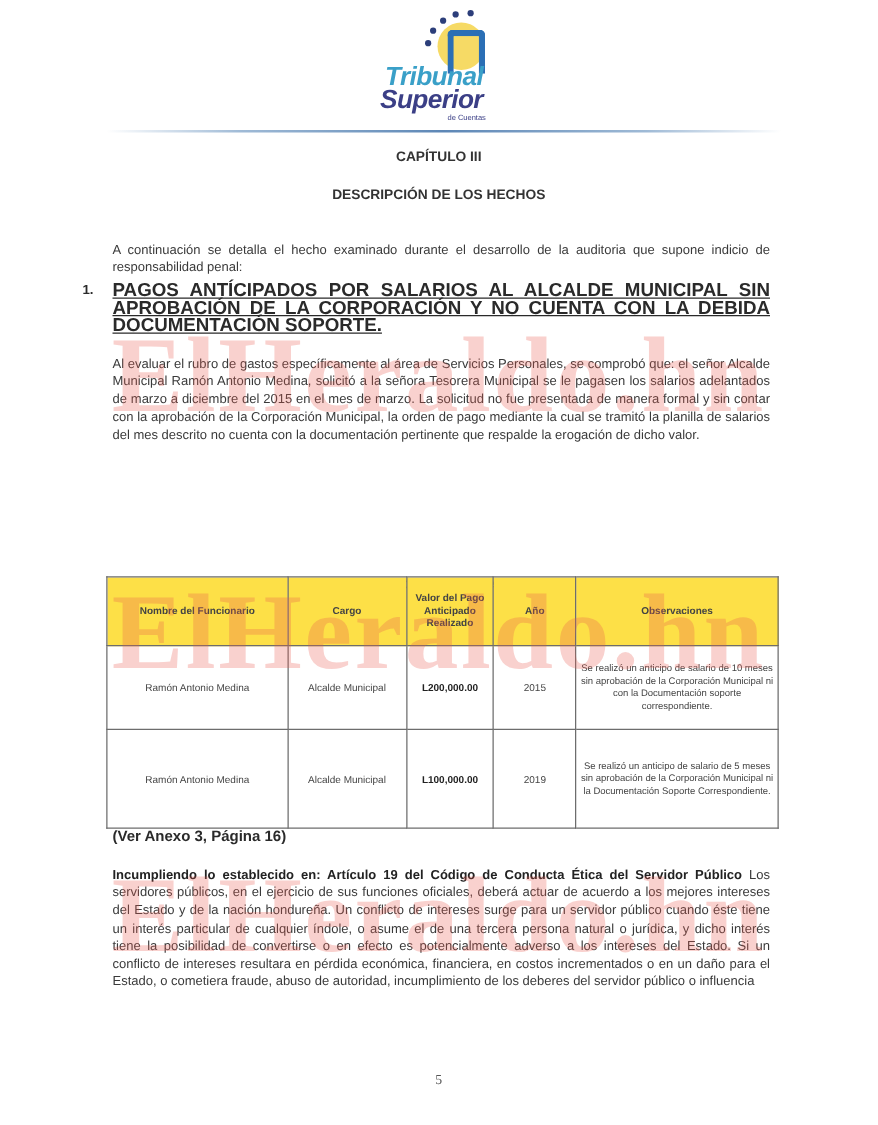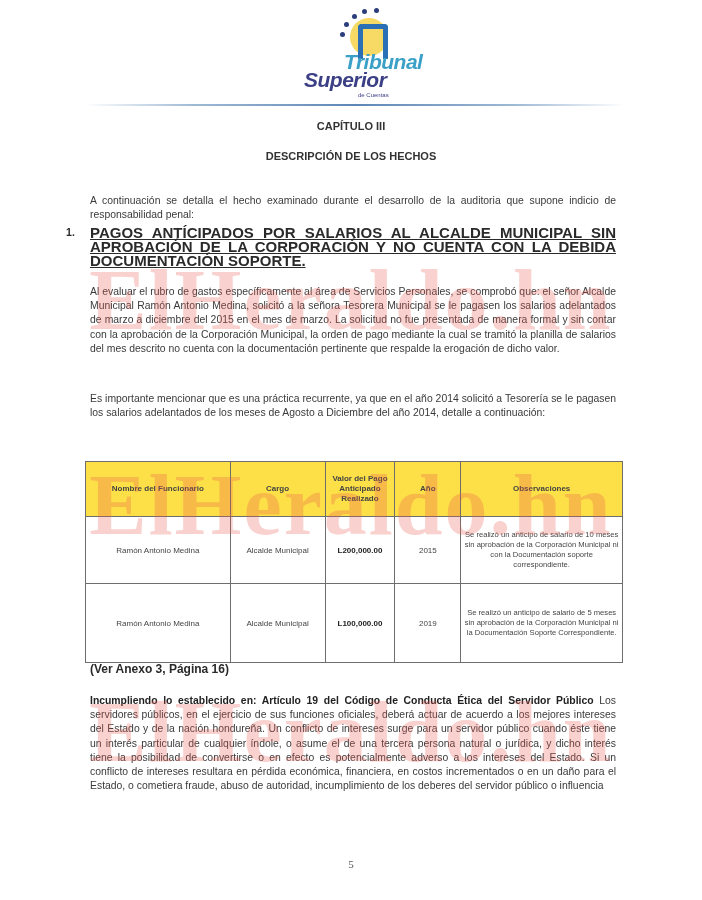--- a/index.html
+++ b/index.html
@@ -8,21 +8,21 @@
   .page { position:absolute; inset:0; }
 
   
   .logo { position:absolute; left:300px; top:6px; width:110px; height:92px; }
   .logo .sun { position:absolute; left:50px; top:12px; width:38px; height:38px; border-radius:50%;
                background:#f4d34a; opacity:.85; }
   .logo .arch { position:absolute; left:58px; top:18px; width:20px; height:30px;
                 border:5px solid #2b6fb5; border-bottom:none; border-radius:4px 4px 0 0; }
   .logo .star { position:absolute; width:5px; height:5px; border-radius:50%; background:#2c3e7a; }
   .logo .t1 { position:absolute; left:8px; top:44px; font-size:21px; font-weight:bold; font-style:italic;
-              color:#3aa0c8; letter-spacing:-0.5px;margin-left:36px; }
+              color:#3aa0c8; letter-spacing:-0.5px; }
   .logo .t2 { position:absolute; left:4px; top:62px; font-size:21px; font-weight:bold; font-style:italic;
               color:#3b3f86; letter-spacing:-0.5px; }
   .logo .t3 { position:absolute; left:58px; top:86px; font-size:6px; color:#3b3f86; }
 
   .rule { position:absolute; left:85px; top:104px; width:540px; height:2px;
           background:linear-gradient(90deg, rgba(210,225,240,0) 0%, #9fbad6 20%, #5d87b6 50%, #9fbad6 80%, rgba(210,225,240,0) 100%); }
 
   .heading { position:absolute; left:0; width:702px; text-align:center; font-weight:bold; font-size:11px; color:#333; }
 
   .para { position:absolute; left:90px; width:526px; font-size:10.4px; line-height:14.2px;
@@ -74,21 +74,20 @@
 
   <div class="heading" style="top:120px">CAPÍTULO III</div>
   <div class="heading" style="top:150px">DESCRIPCIÓN DE LOS HECHOS</div>
 
   <div class="para" style="top:194px">A continuación se detalla el hecho examinado durante el desarrollo de la auditoria que supone indicio de responsabilidad penal:</div>
 
   <div class="num">1.</div>
   <div class="item-title">PAGOS ANTÍCIPADOS POR SALARIOS AL ALCALDE MUNICIPAL SIN APROBACIÓN DE LA CORPORACIÓN Y NO CUENTA CON LA DEBIDA DOCUMENTACIÓN SOPORTE.</div>
 
   <div class="para" style="top:285px">Al evaluar el rubro de gastos específicamente al área de Servicios Personales, se comprobó que: el señor Alcalde Municipal Ramón Antonio Medina, solicitó a la señora Tesorera Municipal se le pagasen los salarios adelantados de marzo a diciembre del 2015 en el mes de marzo. La solicitud no fue presentada de manera formal y sin contar con la aprobación de la Corporación Municipal, la orden de pago mediante la cual se tramitó la planilla de salarios del mes descrito no cuenta con la documentación pertinente que respalde la erogación de dicho valor.</div>
-  <div class="para" style="top:392px">Es importante mencionar que es una práctica recurrente, ya que en el año 2014 solicitó a Tesorería se le pagasen los salarios adelantados de los meses de Agosto a Diciembre del año 2014, detalle a continuación:</div>
 
   <div class="caption">(Detalle expresado en Lempiras)</div>
 
   <table class="data">
     <colgroup>
       <col style="width:145px">
         <col style="width:95px">
         <col style="width:70px">
         <col style="width:66px">
         <col style="width:162px">

